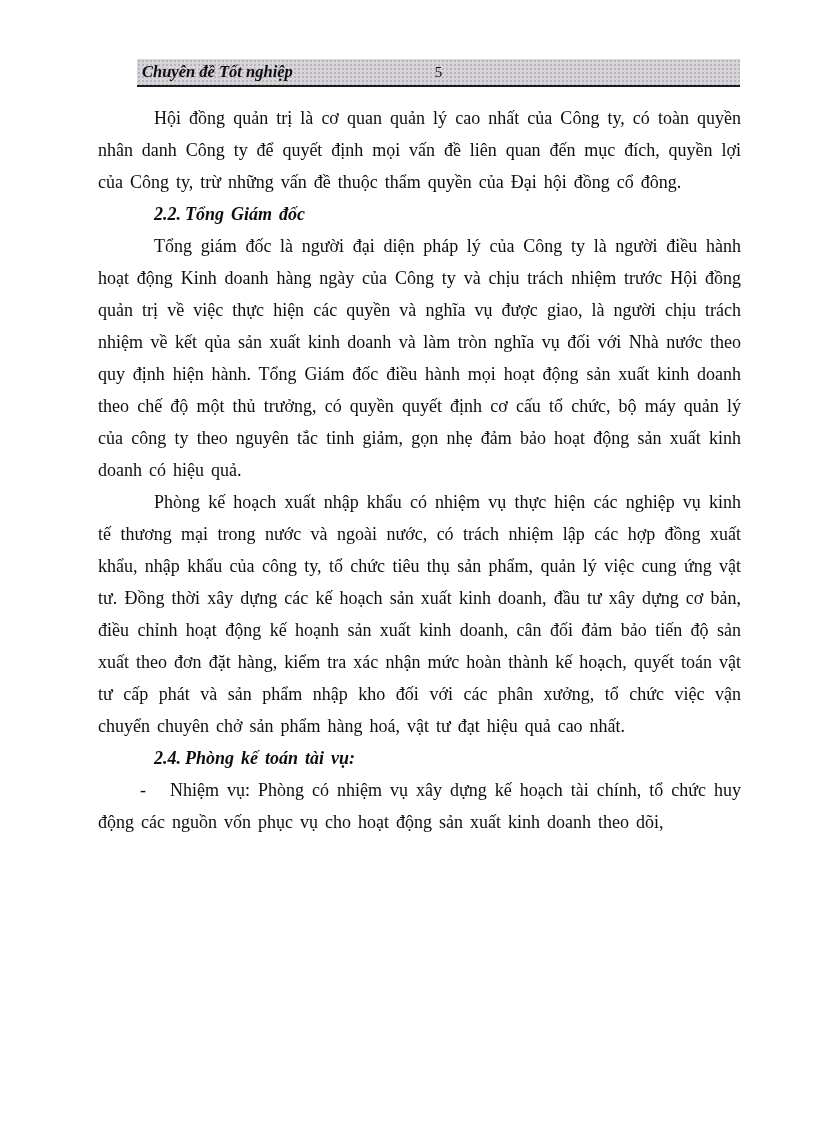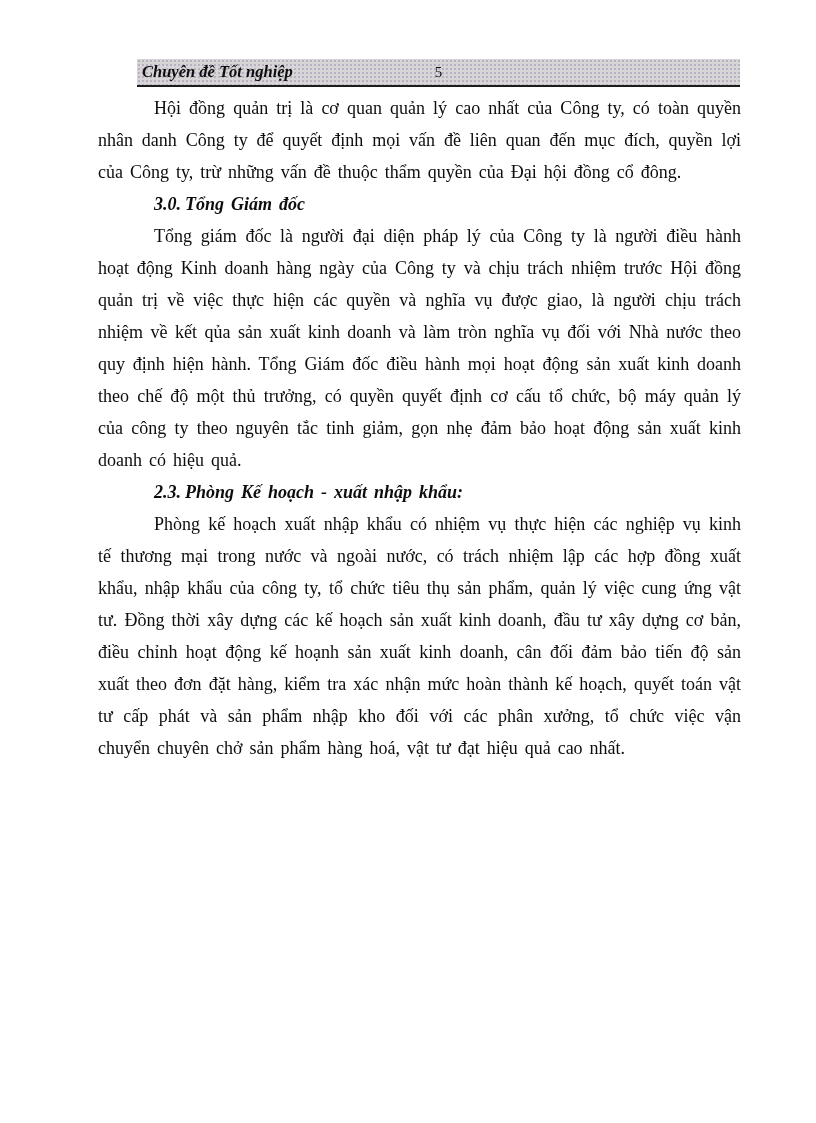--- a/index.html
+++ b/index.html
@@ -47,21 +47,21 @@
     left: 50%;
     transform: translateX(-50%);
     font-size: 15px;
     font-weight: normal;
   }
 
   
   .doc-body {
     position: absolute;
     left: 98px;
-    top: 76px;
+    top: 86px;
     width: 643px;
     font-size: 18px;
     line-height: 32px;
     text-align: justify;
     word-spacing: 2.5px;
   }
   .doc-body p {
     margin: 0;
   }
   .para {
@@ -105,28 +105,29 @@
     <div class="header-band">
       <span class="header-title">Chuyên đề Tốt nghiệp</span>
       <span class="header-page-number">5</span>
     </div>
   </header>
 
   <main class="doc-body">
 
     <p class="para">Hội đồng quản trị là cơ quan quản lý cao nhất của Công ty, có toàn quyền nhân danh Công ty để quyết định mọi vấn đề liên quan đến mục đích, quyền lợi của Công ty, trừ những vấn đề thuộc thẩm quyền của Đại hội đồng cổ đông.</p>
 
-    <p class="heading"><span class="h-num">3.0.</span><span class="h-title">Tổng Giám đốc</span></p>
+    <p class="heading"><span class="h-num">2.2.</span><span class="h-title">Tổng Giám đốc</span></p>
 
     <p class="para">Tổng giám đốc là người đại diện pháp lý của Công ty là người điều hành hoạt động Kinh doanh hàng ngày của Công ty và chịu trách nhiệm trước Hội đồng quản trị về việc thực hiện các quyền và nghĩa vụ được giao, là người chịu trách nhiệm về kết qủa sản xuất kinh doanh và làm tròn nghĩa vụ đối với Nhà nước theo quy định hiện hành. Tổng Giám đốc điều hành mọi hoạt động sản xuất kinh doanh theo chế độ một thủ trưởng, có quyền quyết định cơ cấu tổ chức, bộ máy quản lý của công ty theo nguyên tắc tinh giảm, gọn nhẹ đảm bảo hoạt động sản xuất kinh doanh có hiệu quả.</p>
 
-    <p class="heading"><span class="h-num">2.3.</span><span class="h-title">Phòng Kế hoạch - xuất nhập khẩu:</span></p>
 
     <p class="para">Phòng kế hoạch xuất nhập khẩu có nhiệm vụ thực hiện các nghiệp vụ kinh tế thương mại trong nước và ngoài nước, có trách nhiệm lập các hợp đồng xuất khẩu, nhập khẩu của công ty, tổ chức tiêu thụ sản phẩm, quản lý việc cung ứng vật tư. Đồng thời xây dựng các kế hoạch sản xuất kinh doanh, đầu tư xây dựng cơ bản, điều chỉnh hoạt động kế hoạnh sản xuất kinh doanh, cân đối đảm bảo tiến độ sản xuất theo đơn đặt hàng, kiểm tra xác nhận mức hoàn thành kế hoạch, quyết toán vật tư cấp phát và sản phẩm nhập kho đối với các phân xưởng, tổ chức việc vận chuyển chuyên chở sản phẩm hàng hoá, vật tư đạt hiệu quả cao nhất.</p>
 
+    <p class="heading"><span class="h-num">2.4.</span><span class="h-title">Phòng kế toán tài vụ:</span></p>
 
 
+    <p class="bullet"><span class="b-dash">-</span><span class="b-text">Nhiệm vụ: Phòng có nhiệm vụ xây dựng kế hoạch tài chính, tổ chức huy động các nguồn vốn phục vụ cho hoạt động sản xuất kinh doanh theo dõi,</span></p>
 
   </main>
 
   <div class="footer-rule"></div>
 
 </div>
 
 </body></html>

